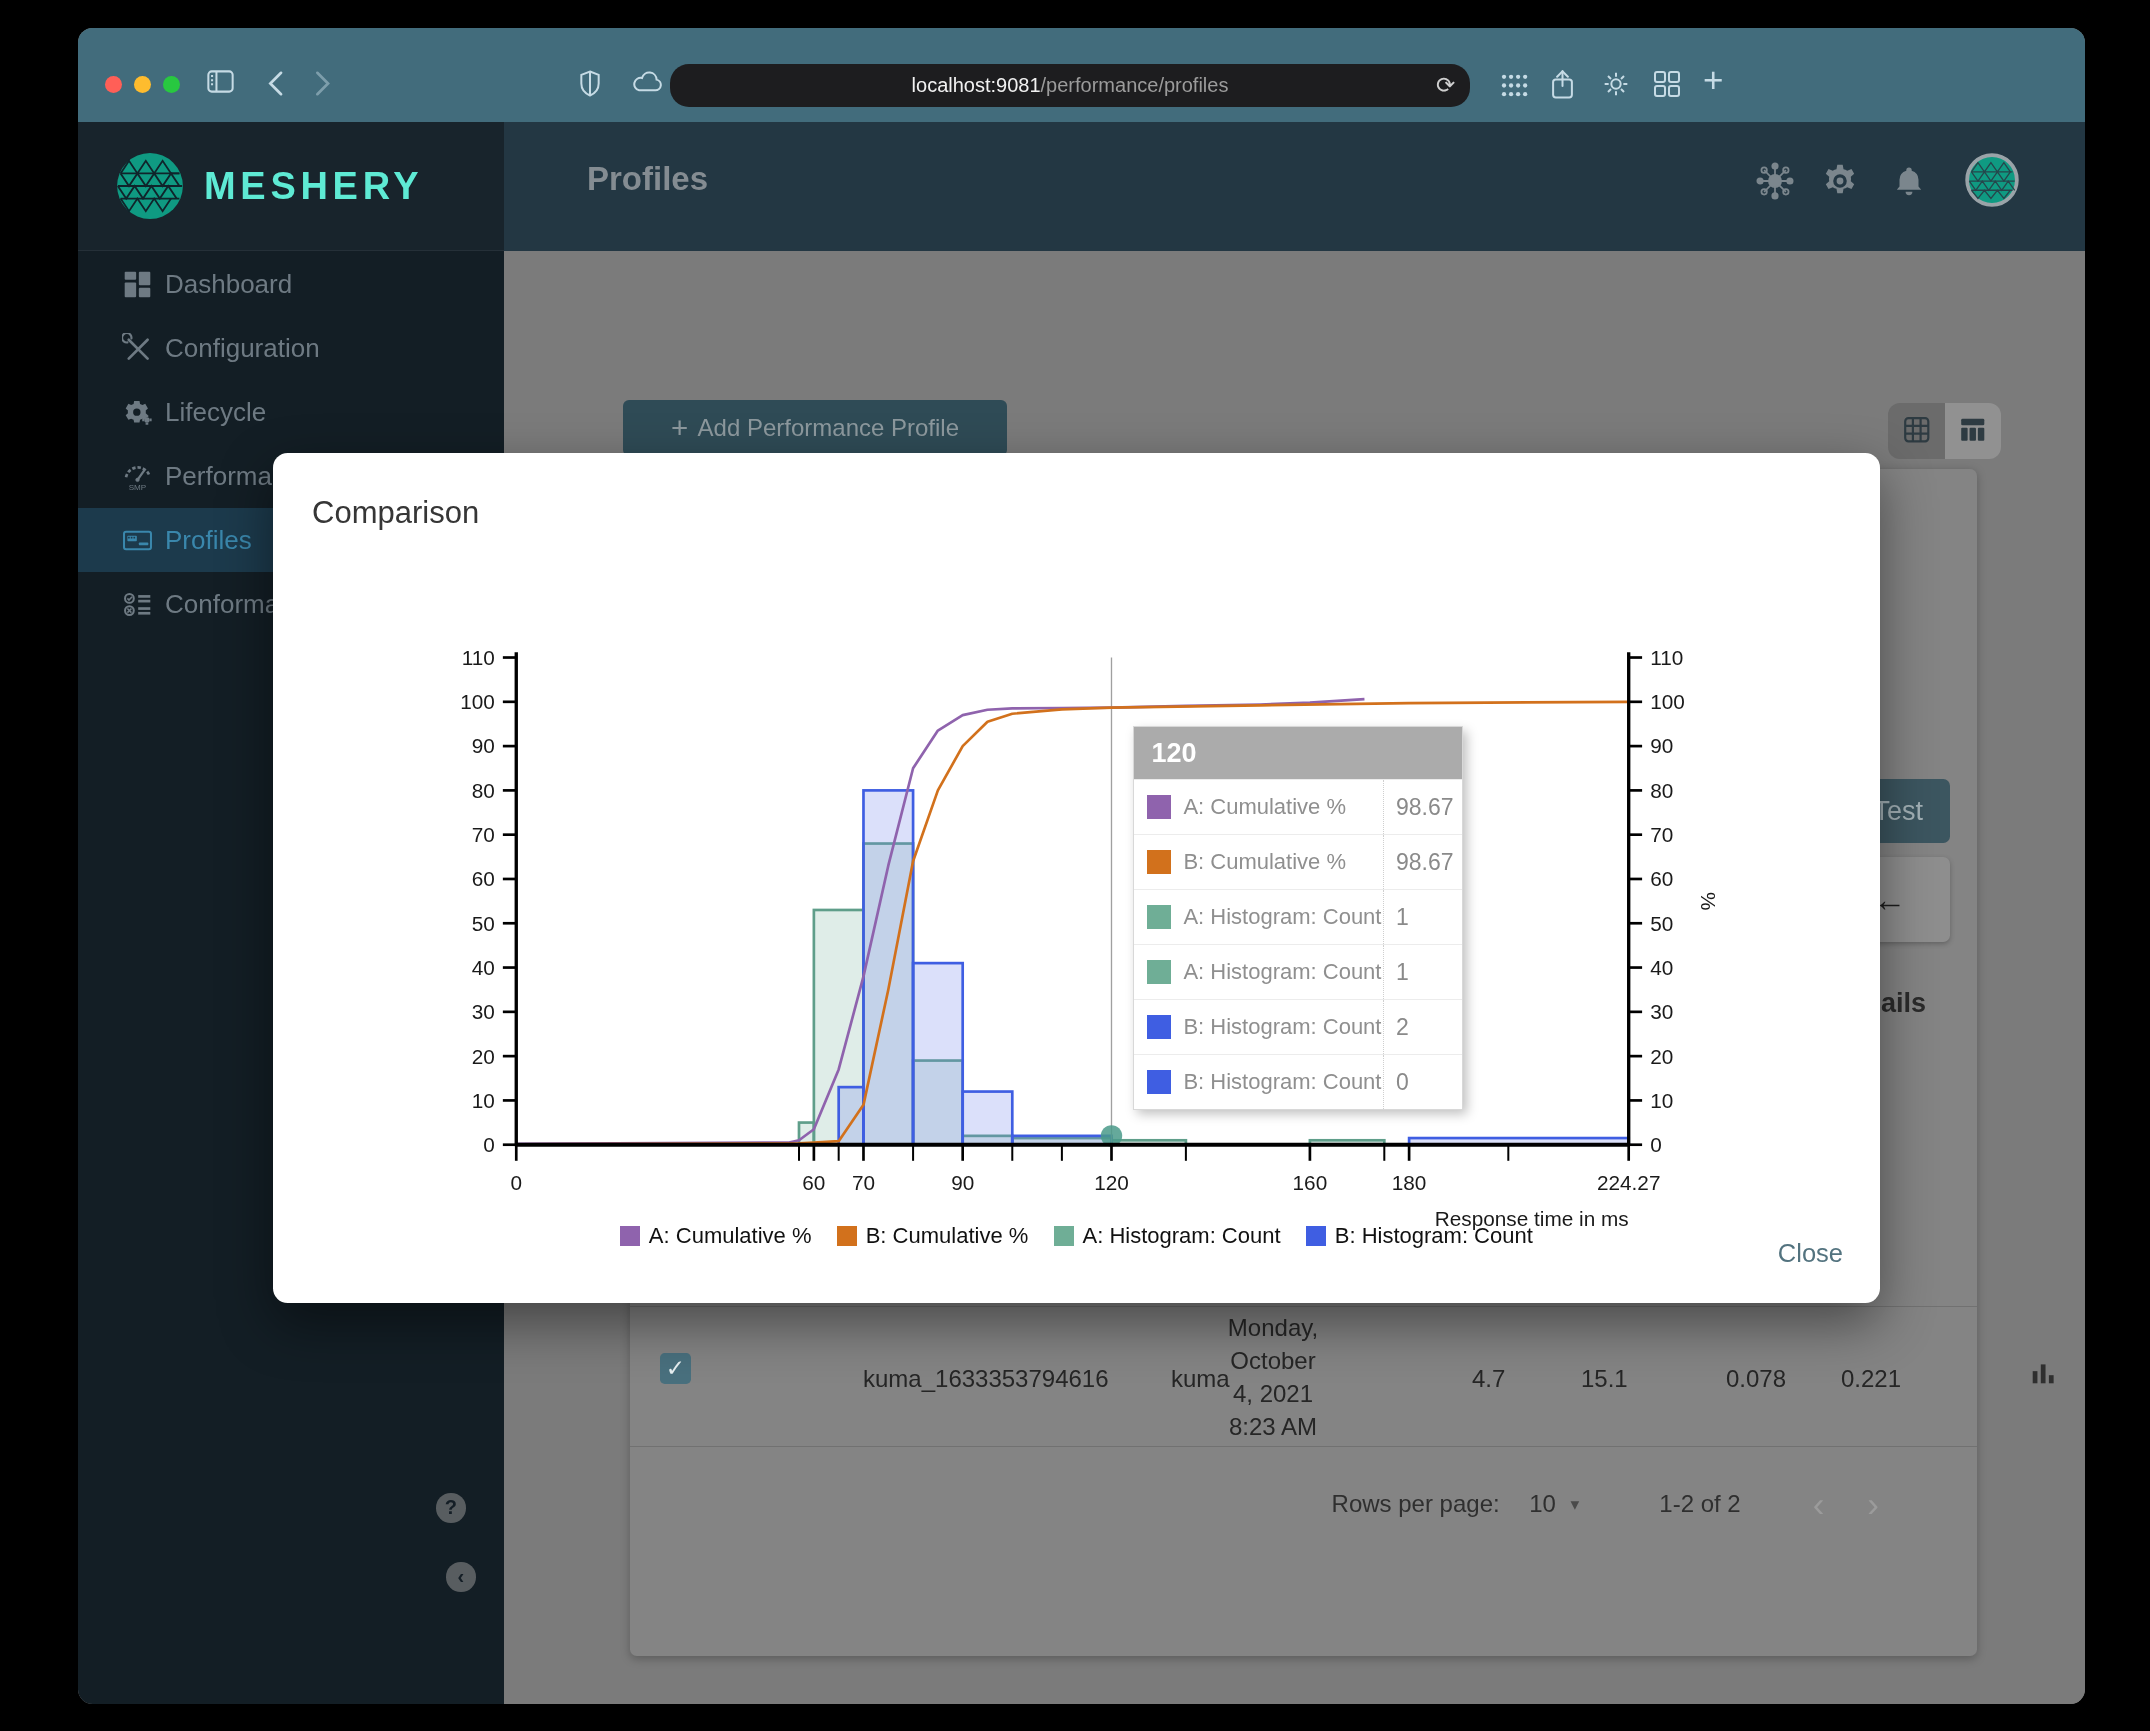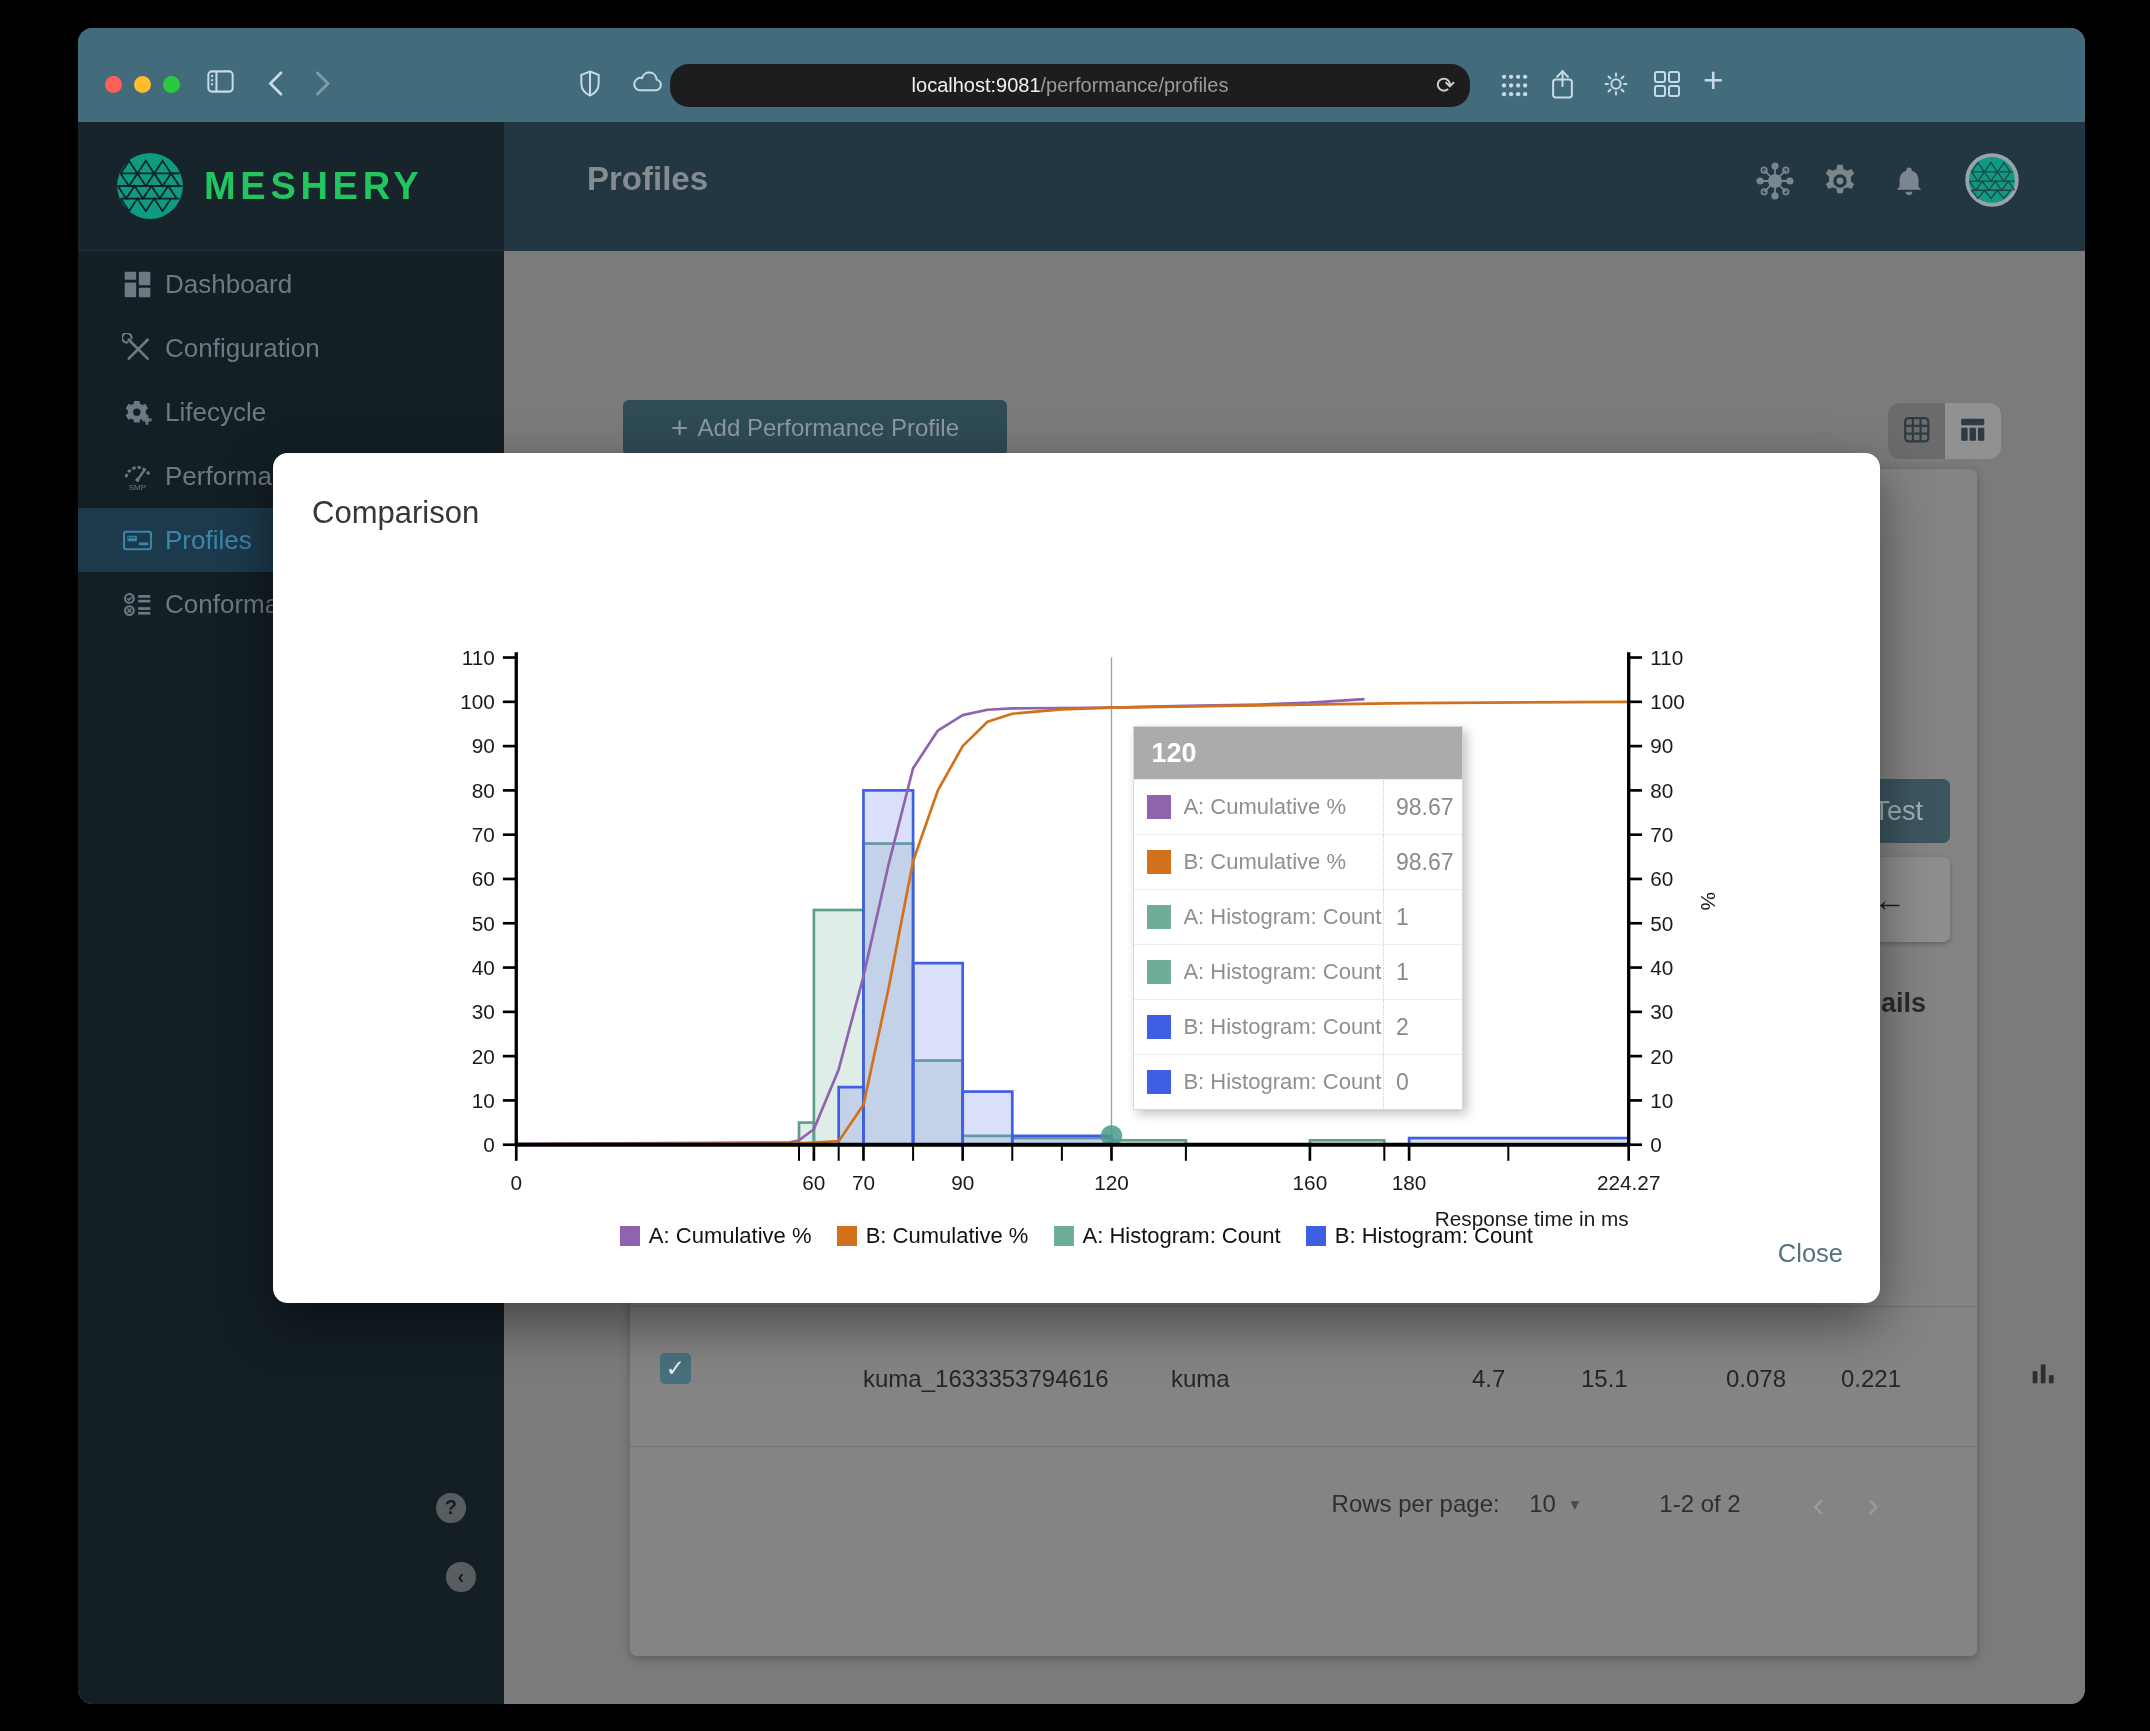--- a/index.html
+++ b/index.html
@@ -13,21 +13,21 @@
   .tb-ic{position:absolute;color:#c6dbe5;font-size:27px;line-height:27px;top:44px;}
   .tb-ic svg{display:block;}
   .urlbar{position:absolute;left:592px;top:36px;width:800px;height:43px;border-radius:19px;background:#1d1d1f;display:flex;align-items:center;justify-content:center;color:#9b9b9b;font-size:20px;}
   .urlbar .host{color:#f1f1f1;}
   .reload{position:absolute;right:14.7px;top:8px;color:#cfcfcf;font-size:23px;}
   
   .app{position:absolute;left:0;top:94px;width:100%;height:1583px;}
   .sidebar{position:absolute;left:0;top:0;width:426px;height:100%;background:#131e25;}
   .logo-band{position:absolute;left:0;top:0;width:100%;height:129px;background:#18242c;border-bottom:0.7px solid rgba(255,255,255,0.06);display:flex;align-items:center;}
   .logo-band .mark{margin-left:37px;width:70px;height:70px;}
-  .brand{margin-left:19px;font-size:38px;font-weight:bold;letter-spacing:4.7px;color:#22c55e;}
+  .brand{margin-left:19px;font-size:38px;font-weight:bold;letter-spacing:4.7px;color:#5eead4;}
   .nav{position:absolute;left:0;top:130px;width:100%;}
   .nav-item{height:64px;display:flex;align-items:center;color:#6e7a83;}
   .nav-item .nav-ic{width:31px;height:31px;margin-left:44px;flex:none;color:#6e7a83;}
   .nav-item .nav-ic svg{width:100%;height:100%;display:block;}
   .nav-item .nav-label{margin-left:12px;font-size:26px;white-space:nowrap;}
   .nav-item.active{background:#1c3a4c;color:#3a87ac;}
   .nav-item.active .nav-ic{color:#3a87ac;}
   .help-fab{position:absolute;width:29.5px;height:29.5px;border-radius:50%;background:#585d60;color:#141e26;font-weight:bold;display:flex;align-items:center;justify-content:center;font-size:20px;}
   
   .appbar{position:absolute;left:426px;top:0;width:1581px;height:129px;background:#233743;}
@@ -338,20 +338,26 @@
             <span>←</span>
           </div>
         <div class="details-frag">ails</div>
 
         <div class="t-row">
           <div class="checkbox">
               <span>✓</span>
             </div>
           <div class="cell" style="left:233px;top:58px">kuma_1633353794616</div>
           <div class="cell" style="left:541px;top:58px">kuma</div>
+          <div class="date-block">
+            <div>Monday,</div>
+            <div>October</div>
+            <div>4, 2021</div>
+            <div>8:23 AM</div>
+          </div>
           <div class="cell" style="left:842px;top:58px">4.7</div>
           <div class="cell" style="left:951px;top:58px">15.1</div>
           <div class="cell" style="left:1096px;top:58px">0.078</div>
           <div class="cell" style="left:1211px;top:58px">0.221</div>
           <span class="row-chart-ic"><svg viewBox="0 0 40 40" fill="currentColor">
                 <rect x="4" y="18" width="7" height="18"></rect>
                 <rect x="16" y="8" width="7" height="28"></rect>
                 <rect x="28" y="24" width="7" height="12"></rect>
               </svg></span>
         </div>

